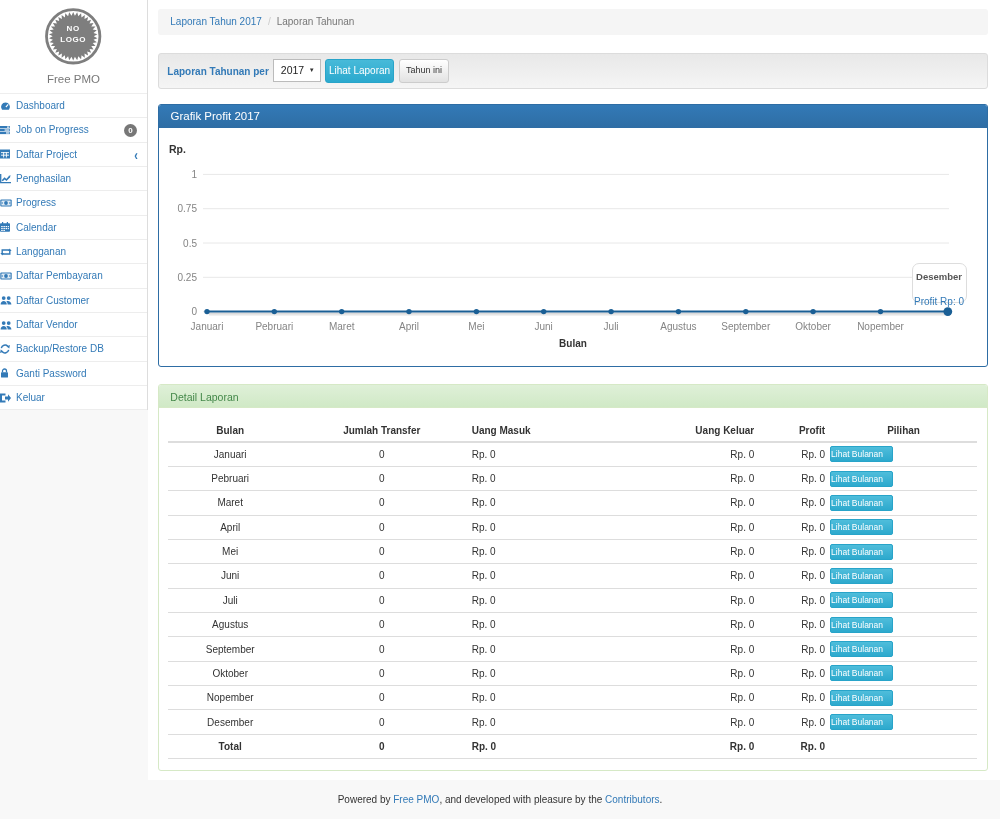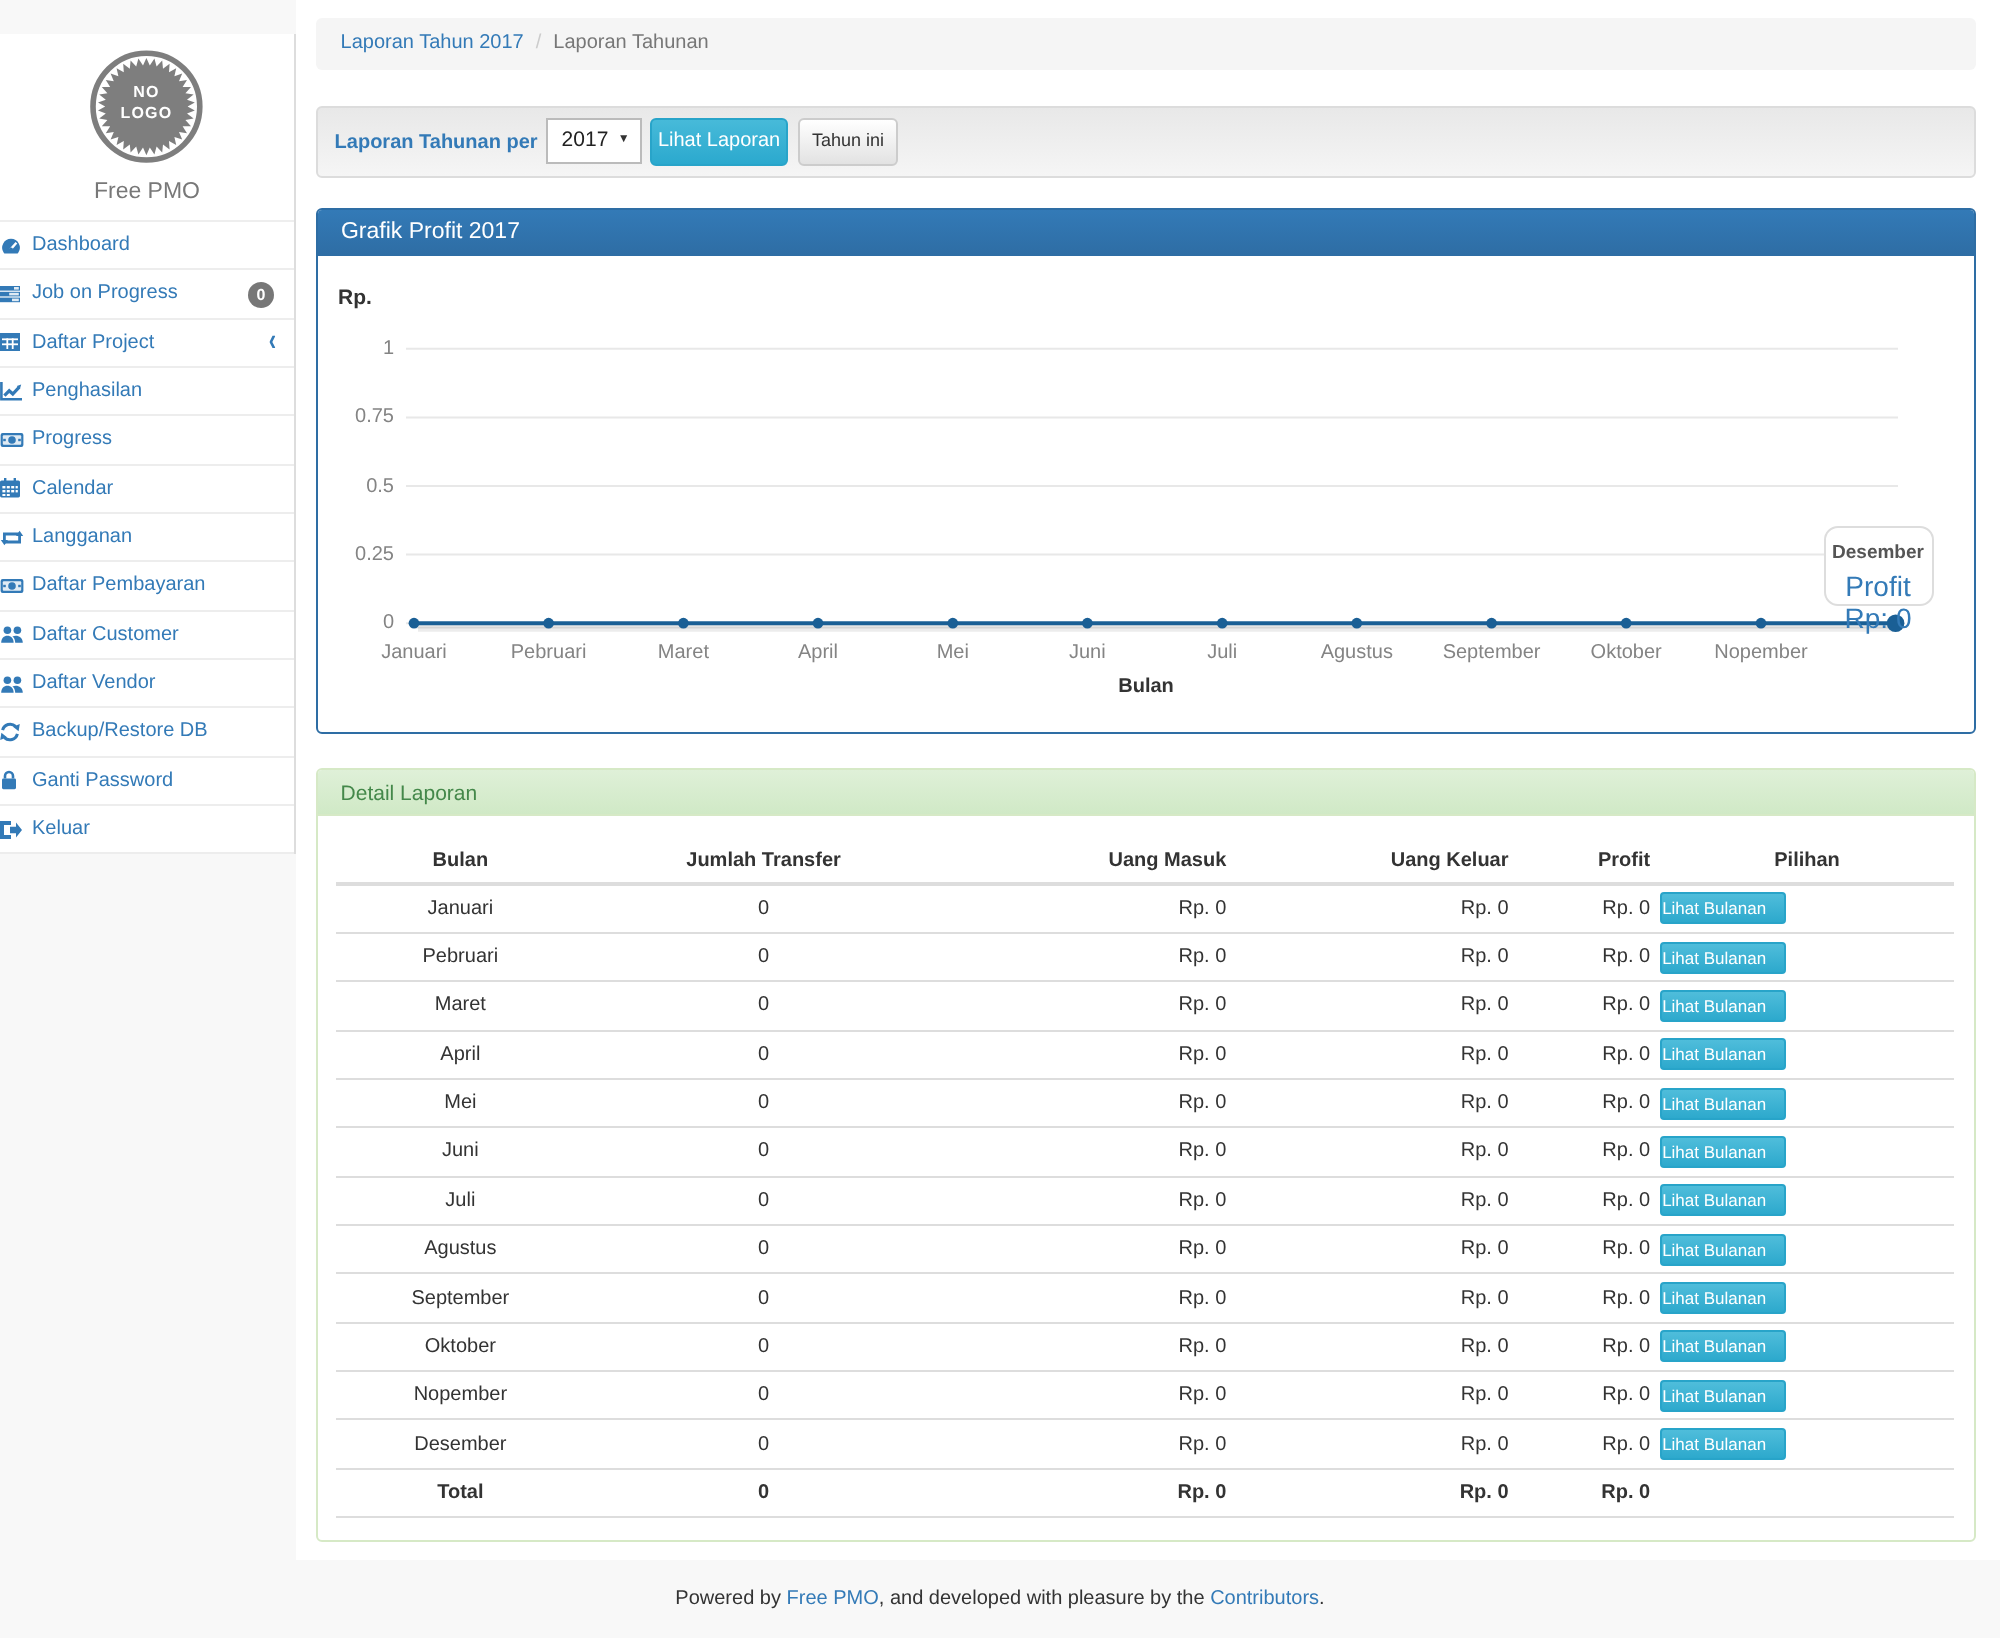--- a/index.html
+++ b/index.html
@@ -1,21 +1,21 @@
 <!DOCTYPE html>
 <html><head>
 <meta charset="utf-8">
 <style>
 * { margin:0; padding:0; box-sizing:border-box; }
 html,body { width:1000px; height:819px; }
 body { background:#f8f8f8; font-family:"Liberation Sans", sans-serif; font-size:10px; color:#333; position:relative; overflow:hidden; }
 a { text-decoration:none; color:#337ab7; }
 
 
-.sidebar { position:absolute; left:0; top:17px; width:148px; height:410px; background:#fff; border-right:1px solid #ddd; border-bottom:1px solid #ddd; }
+.sidebar { position:absolute; left:0; top:0; width:148px; height:410px; background:#fff; border-right:1px solid #ddd; border-bottom:1px solid #ddd; }
 .logo-wrap { position:absolute; left:0; top:0; width:147px; text-align:center; }
 .brand { position:absolute; top:73px; width:147px; text-align:center; font-size:11.5px; color:#787878; }
 .menu { position:absolute; top:93px; left:0; width:147px; list-style:none; border-top:1px solid #eee; }
 .menu li { position:relative; height:24.33px; border-bottom:1px solid #ededed; display:flex; align-items:center; padding-left:0; color:#337ab7; }
 .menu li .ic { width:12px; height:10px; margin-right:4px; flex:none; display:flex; align-items:center; }
 .menu li .badge { position:absolute; right:10px; top:5.5px; width:13px; height:13px; background:#777; color:#fff; border-radius:50%; font-size:8px; font-weight:bold; text-align:center; line-height:13px; }
 .menu li .chev { position:absolute; right:9px; font-size:11px; color:#337ab7; font-weight:bold; transform:scaleY(1.4); }
 
 
 .content { position:absolute; left:148px; top:0; width:852px; height:780px; background:#fff; }
@@ -30,31 +30,31 @@
 .btn-info { position:absolute; left:165.5px; top:5.5px; width:69.5px; height:23.5px; background:linear-gradient(#47bad9,#2ba9ce); border:1px solid #28a4c9; color:#fff; font-size:10px; line-height:21.5px; }
 .btn-default { position:absolute; left:239.5px; top:5.5px; width:50.5px; height:23.5px; background:linear-gradient(#fff,#e2e2e2); border:1px solid #ccc; color:#333; font-size:9px; line-height:21.5px; }
 
 
 .panel1 { position:absolute; left:10.3px; top:103.5px; width:830px; height:263px; border:1px solid #2e6da4; border-radius:3px; background:#fff; }
 .p1head { height:23px; background:linear-gradient(#337ab7,#2e6da4); border-radius:2px 2px 0 0; color:#fff; font-size:11.5px; line-height:23px; padding-left:11.2px; }
 .chart { position:absolute; left:148px; top:0; width:852px; height:780px; pointer-events:none; }
 .clabel { position:absolute; color:#848484; font-size:10px; }
 .tooltip { position:absolute; left:763.5px; top:263.3px; width:55px; height:40px; background:#fff; border:1px solid #ddd; border-radius:7px; text-align:center; padding-top:7px; }
 .tooltip .t1 { font-weight:bold; color:#555; font-size:9.5px; }
-.tooltip .t2 { color:#337ab7; font-size:14px; margin-top:3px; }
+.tooltip .t2 { color:#337ab7; font-size:10px; margin-top:14px; }
 
 
 .panel2 { position:absolute; left:10.3px; top:383.5px; width:830px; height:387px; border:1px solid #d6e9c6; border-radius:3px; background:#fff; }
 .p2head { height:23.5px; background:linear-gradient(#dff0d8,#d0e9c6); border-bottom:1px solid #d6e9c6; border-radius:2px 2px 0 0; color:#44884a; font-size:10.5px; line-height:24px; padding-left:11px; }
 table.det { position:absolute; left:9.2px; top:35.5px; width:808.5px; border-collapse:collapse; font-size:10px; color:#333; }
 table.det th { font-weight:bold; border-bottom:2px solid #ddd; height:22px; }
 table.det td { border-bottom:1px solid #ddd; height:24.36px; }
 .c1 { width:123.4px; text-align:center; }
 .c2 { width:179.8px; text-align:center; }
-.c3 { width:146.5px; text-align:right; padding-right:5px; }
+.c3 { width:146.5px; text-align:left; padding-right:5px; }
 .c4 { width:141.1px; text-align:right; padding-right:5px; }
 .c5 { width:70.8px; text-align:right; padding-right:5px; }
 .c6 { width:146.9px; }
 .btn-xs { display:inline-block; width:63px; height:16px; background:linear-gradient(#4fbddb,#2da9cd); border:1px solid #28a4c9; border-radius:2px; color:#fff; font-size:8.5px; line-height:14px; }
 tr.total td { font-weight:bold; }
 
 
 .footer { position:absolute; left:0; top:780px; width:1000px; height:39px; text-align:center; font-size:10px; color:#333; }
 .footer .in { margin-top:14px; }
 </style>

